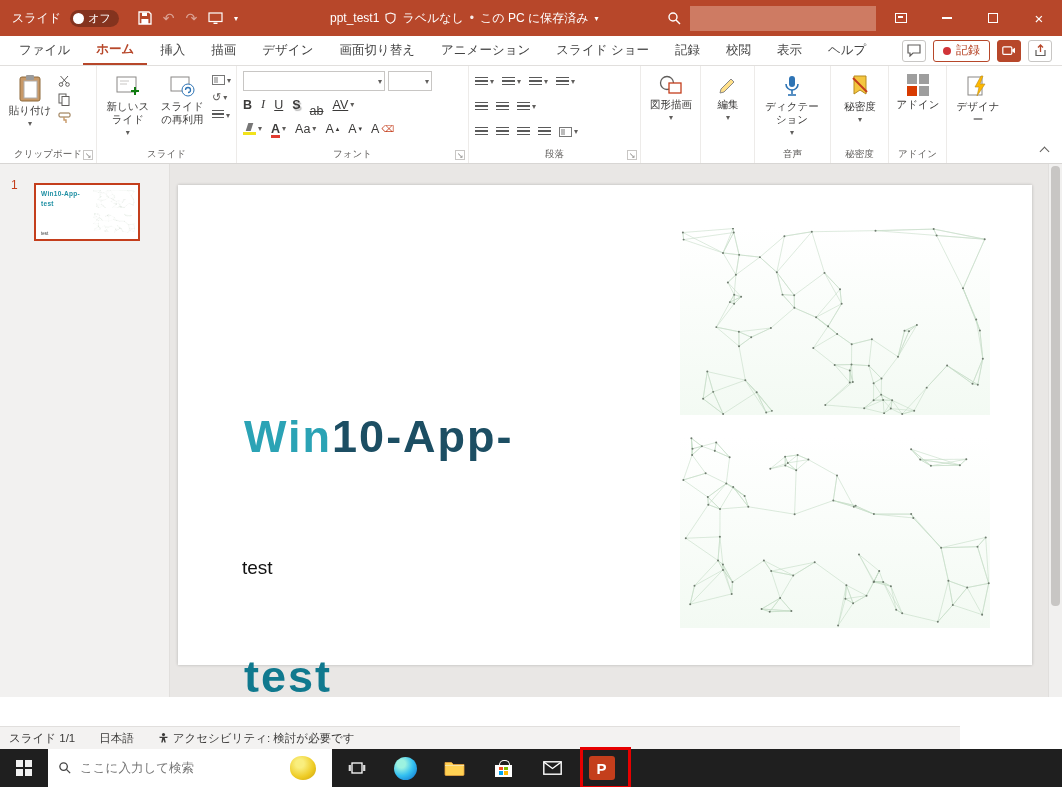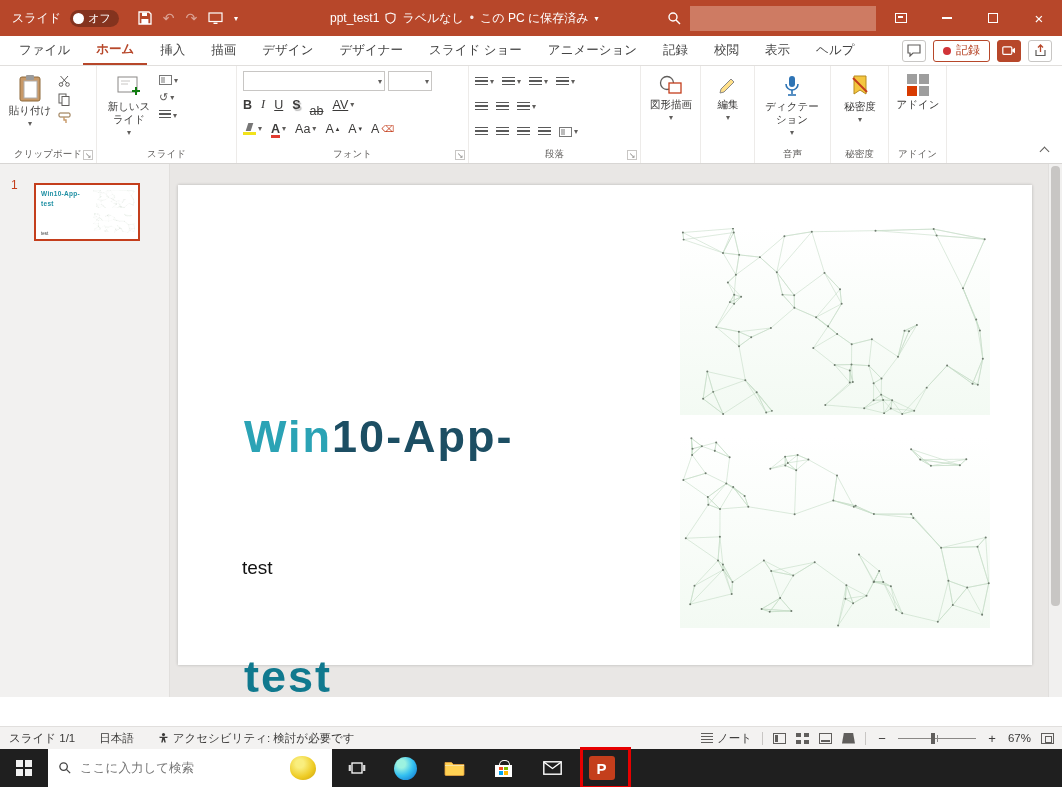--- a/index.html
+++ b/index.html
@@ -93,21 +93,21 @@
   .vthumb { position:absolute; left:2px; top:2px; width:9px; height:440px; background:#C8C6C4; border-radius:4px; }
 
   
   .notesbar { position:absolute; left:0; top:697px; width:1062px; height:29px; background:#FAF9F8; border-top:1px solid #D6D4D2; }
   .notes-ph { position:absolute; left:185px; top:7px; font-size:12.5px; color:#767676; }
   .slidenav { position:absolute; right:1px; top:1px; display:flex; flex-direction:column; gap:1px; }
   .navbtn { width:13px; height:13px; display:flex; align-items:center; justify-content:center; font-size:7px; background:#F3F2F1; border:1px solid #E1DFDD; color:#605E5C; }
   .navbtn.accent { background:#C43E1C; border-color:#C43E1C; color:#fff; }
 
   
-  .statusbar { position:absolute; left:0; top:726px; width:1062px; height:23px; background:#F3F2F1; border-top:1px solid #E1DFDD; display:flex; align-items:center; font-size:11.5px; color:#3B3A39; }
+  .statusbar { position:absolute; left:0; top:726px; width:960px; height:23px; background:#F3F2F1; border-top:1px solid #E1DFDD; display:flex; align-items:center; font-size:11.5px; color:#3B3A39; }
   .sb-left { display:flex; align-items:center; gap:24px; padding-left:9px; }
   .sb-item { display:flex; align-items:center; gap:4px; }
   .sb-right { margin-left:auto; display:flex; align-items:center; gap:10px; padding-right:8px; }
   .vsep { width:1px; height:13px; background:#C8C6C4; }
   .viewic { width:13px; height:11px; border:1px solid #605E5C; position:relative; }
   .viewic.normal::after { content:""; position:absolute; left:1px; top:1px; width:3px; height:7px; background:#605E5C; }
   .viewic.grid { border:none; background:
       linear-gradient(#605E5C,#605E5C) 0 0/5px 4px no-repeat,
       linear-gradient(#605E5C,#605E5C) 8px 0/5px 4px no-repeat,
       linear-gradient(#605E5C,#605E5C) 0 7px/5px 4px no-repeat,
@@ -212,23 +212,23 @@
     </div>
   </div>
 
   <div class="tabsrow">
     <div class="tabs">
       <div class="tab">ファイル</div>
       <div class="tab selected">ホーム</div>
       <div class="tab">挿入</div>
       <div class="tab">描画</div>
       <div class="tab">デザイン</div>
-      <div class="tab">デザイナー</div>
+      <div class="tab">画面切り替え</div>
+      <div class="tab">アニメーション</div>
       <div class="tab">スライド ショー</div>
-      <div class="tab">アニメーション</div>
       <div class="tab">記録</div>
       <div class="tab">校閲</div>
       <div class="tab">表示</div>
       <div class="tab">ヘルプ</div>
     </div>
     <div class="tabs-right">
       <span class="smallbtn">
         <svg width="14" height="13" viewBox="0 0 14 13">
             <path d="M1 1h12v8H6l-3 3v-3H1z" fill="none" stroke="#605E5C" stroke-width="1.2"></path>
           </svg>
@@ -297,20 +297,30 @@
           <svg width="26" height="24" viewBox="0 0 26 24">
               <rect x="2" y="3" width="19" height="15" fill="#fff" stroke="#8A8886"></rect>
               <line x1="5" y1="7" x2="14" y2="7" stroke="#C8C6C4"></line>
               <line x1="5" y1="10" x2="12" y2="10" stroke="#C8C6C4"></line>
               <path d="M20 13v8M16 17h8" stroke="#107C10" stroke-width="2"></path>
             </svg>
         </span>
         <span>新しいスライド</span>
         <span class="ddk" style="color:#605E5C">▾</span>
       </div>
+      <div class="bigbtn" style="width:54px;">
+        <span>
+          <svg width="26" height="24" viewBox="0 0 26 24">
+              <rect x="2" y="3" width="18" height="14" fill="#fff" stroke="#8A8886"></rect>
+              <circle cx="19" cy="16" r="6" fill="#fff" stroke="#2E74B5"></circle>
+              <path d="M16.5 16a2.5 2.5 0 1 1 2.5 2.5" fill="none" stroke="#2E74B5" stroke-width="1.3"></path>
+            </svg>
+        </span>
+        <span>スライドの再利用</span>
+      </div>
       <div class="minicol">
         <span class="minibtn">
             <span class="miniicon-rect"></span>
             <span class="ddk" style="color:#605E5C">▾</span>
           </span>
         <span class="minibtn">
             <span style="font-size:11px;color:#605E5C">↺</span>
             <span class="ddk" style="color:#605E5C">▾</span>
           </span>
         <span class="minibtn">
@@ -488,20 +498,31 @@
           <i style="background:#9E9E9E"></i>
             <i style="background:#9E9E9E"></i>
             <i style="background:#D83B01"></i>
             <i style="background:#9E9E9E"></i>
         </span>
         <span>アドイン</span>
       </div>
       <div class="glabel">アドイン</div>
     </div>
 
+    <div class="rgroup" style="width:62px; border-right:none;">
+      <div class="bigbtn" style="width:50px;">
+        <span>
+          <svg width="22" height="24" viewBox="0 0 22 24">
+              <rect x="1" y="3" width="14" height="18" fill="#fff" stroke="#8A8886"></rect>
+              <path d="M14 2 8 13h4l-2 9 8-12h-5l3-8z" fill="#FFB900" stroke="#B78A1E" stroke-width="0.6"></path>
+            </svg>
+        </span>
+        <span>デザイナー</span>
+      </div>
+    </div>
 
     <div style="flex:1; position:relative;">
       <span class="chev-up collapsebtn"></span>
     </div>
   </div>
 
   <div class="workspace">
     <div class="thumbpanel">
       <div class="slidenum">1</div>
       <div class="thumb">
@@ -1766,41 +1787,20 @@
       <span class="sb-item">スライド 1/1</span>
       <span class="sb-item">日本語</span>
       <span class="sb-item">
         <svg width="11" height="12" viewBox="0 0 12 12">
             <circle cx="6" cy="2.3" r="1.7" fill="#3B3A39"></circle>
             <path d="M1.5 4.6h9l-.3 1.4H7.4l1.1 5H7L6 7.6 5 11H3.5l1.1-5H1.8z" fill="#3B3A39"></path>
           </svg>
         <span>アクセシビリティ: 検討が必要です</span>
       </span>
     </div>
-    <div class="sb-right">
-      <span class="sb-item">
-        <span class="noteic"></span>
-        <span>ノート</span>
-      </span>
-      <span class="vsep"></span>
-      <span class="viewic normal"></span>
-      <span class="viewic grid"></span>
-      <span class="viewic reading"></span>
-      <span class="viewic show"></span>
-      <span class="vsep"></span>
-      <span class="zoomsign">−</span>
-      <span class="zoomslider">
-        <span class="ztrack"></span>
-          <span class="ztick"></span>
-          <span class="zthumb"></span>
-      </span>
-      <span class="zoomsign">+</span>
-      <span>67%</span>
-      <span class="fitic"></span>
-    </div>
   </div>
 
   <div class="taskbar">
     <div class="tbtn">
       <span class="winlogo">
           <span></span>
           <span></span>
           <span></span>
           <span></span>
         </span>

